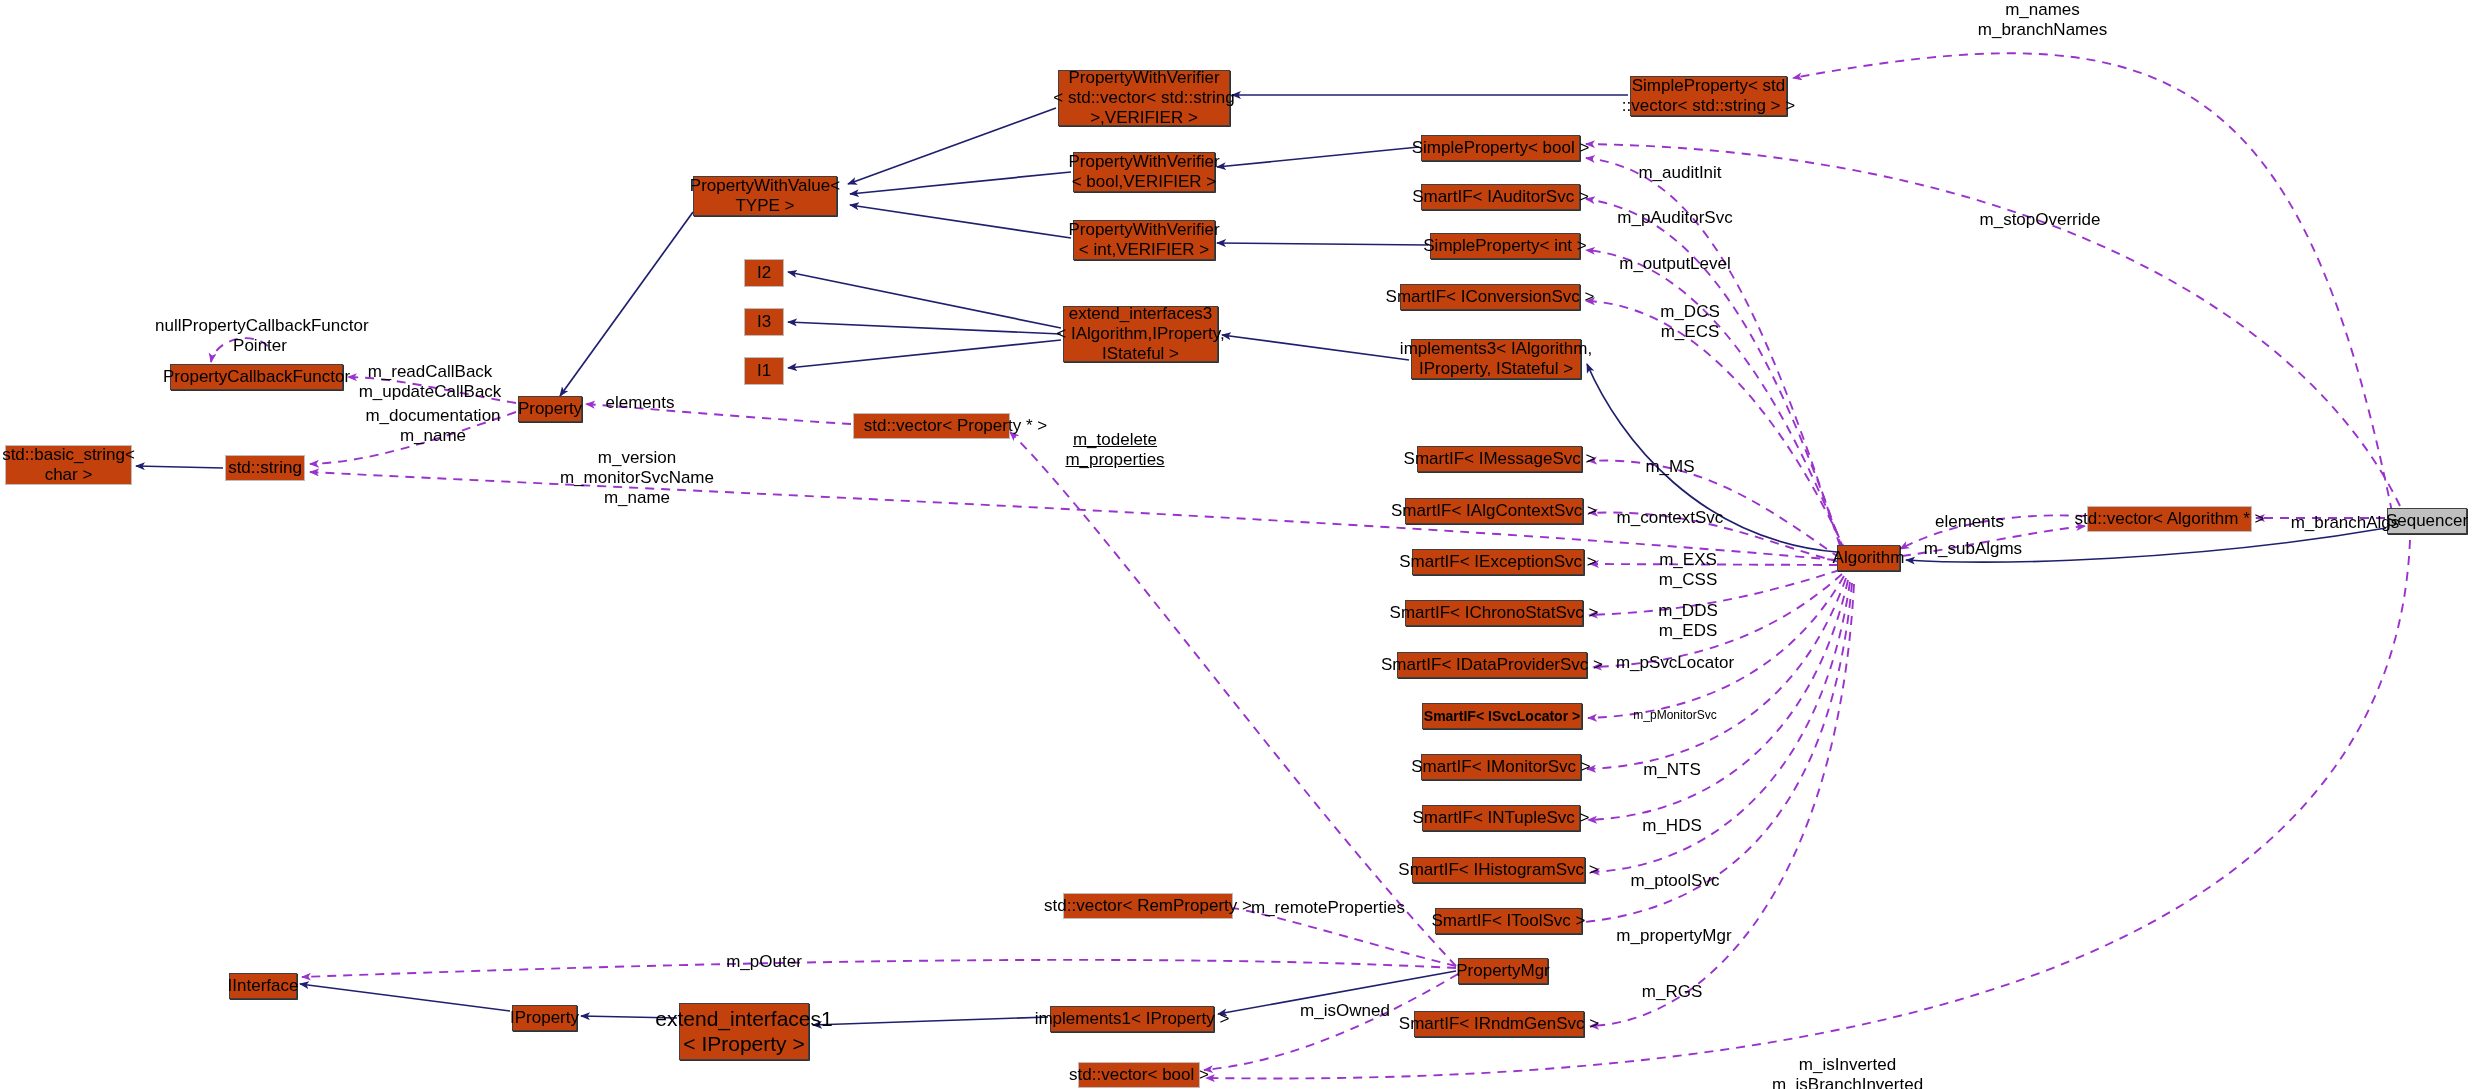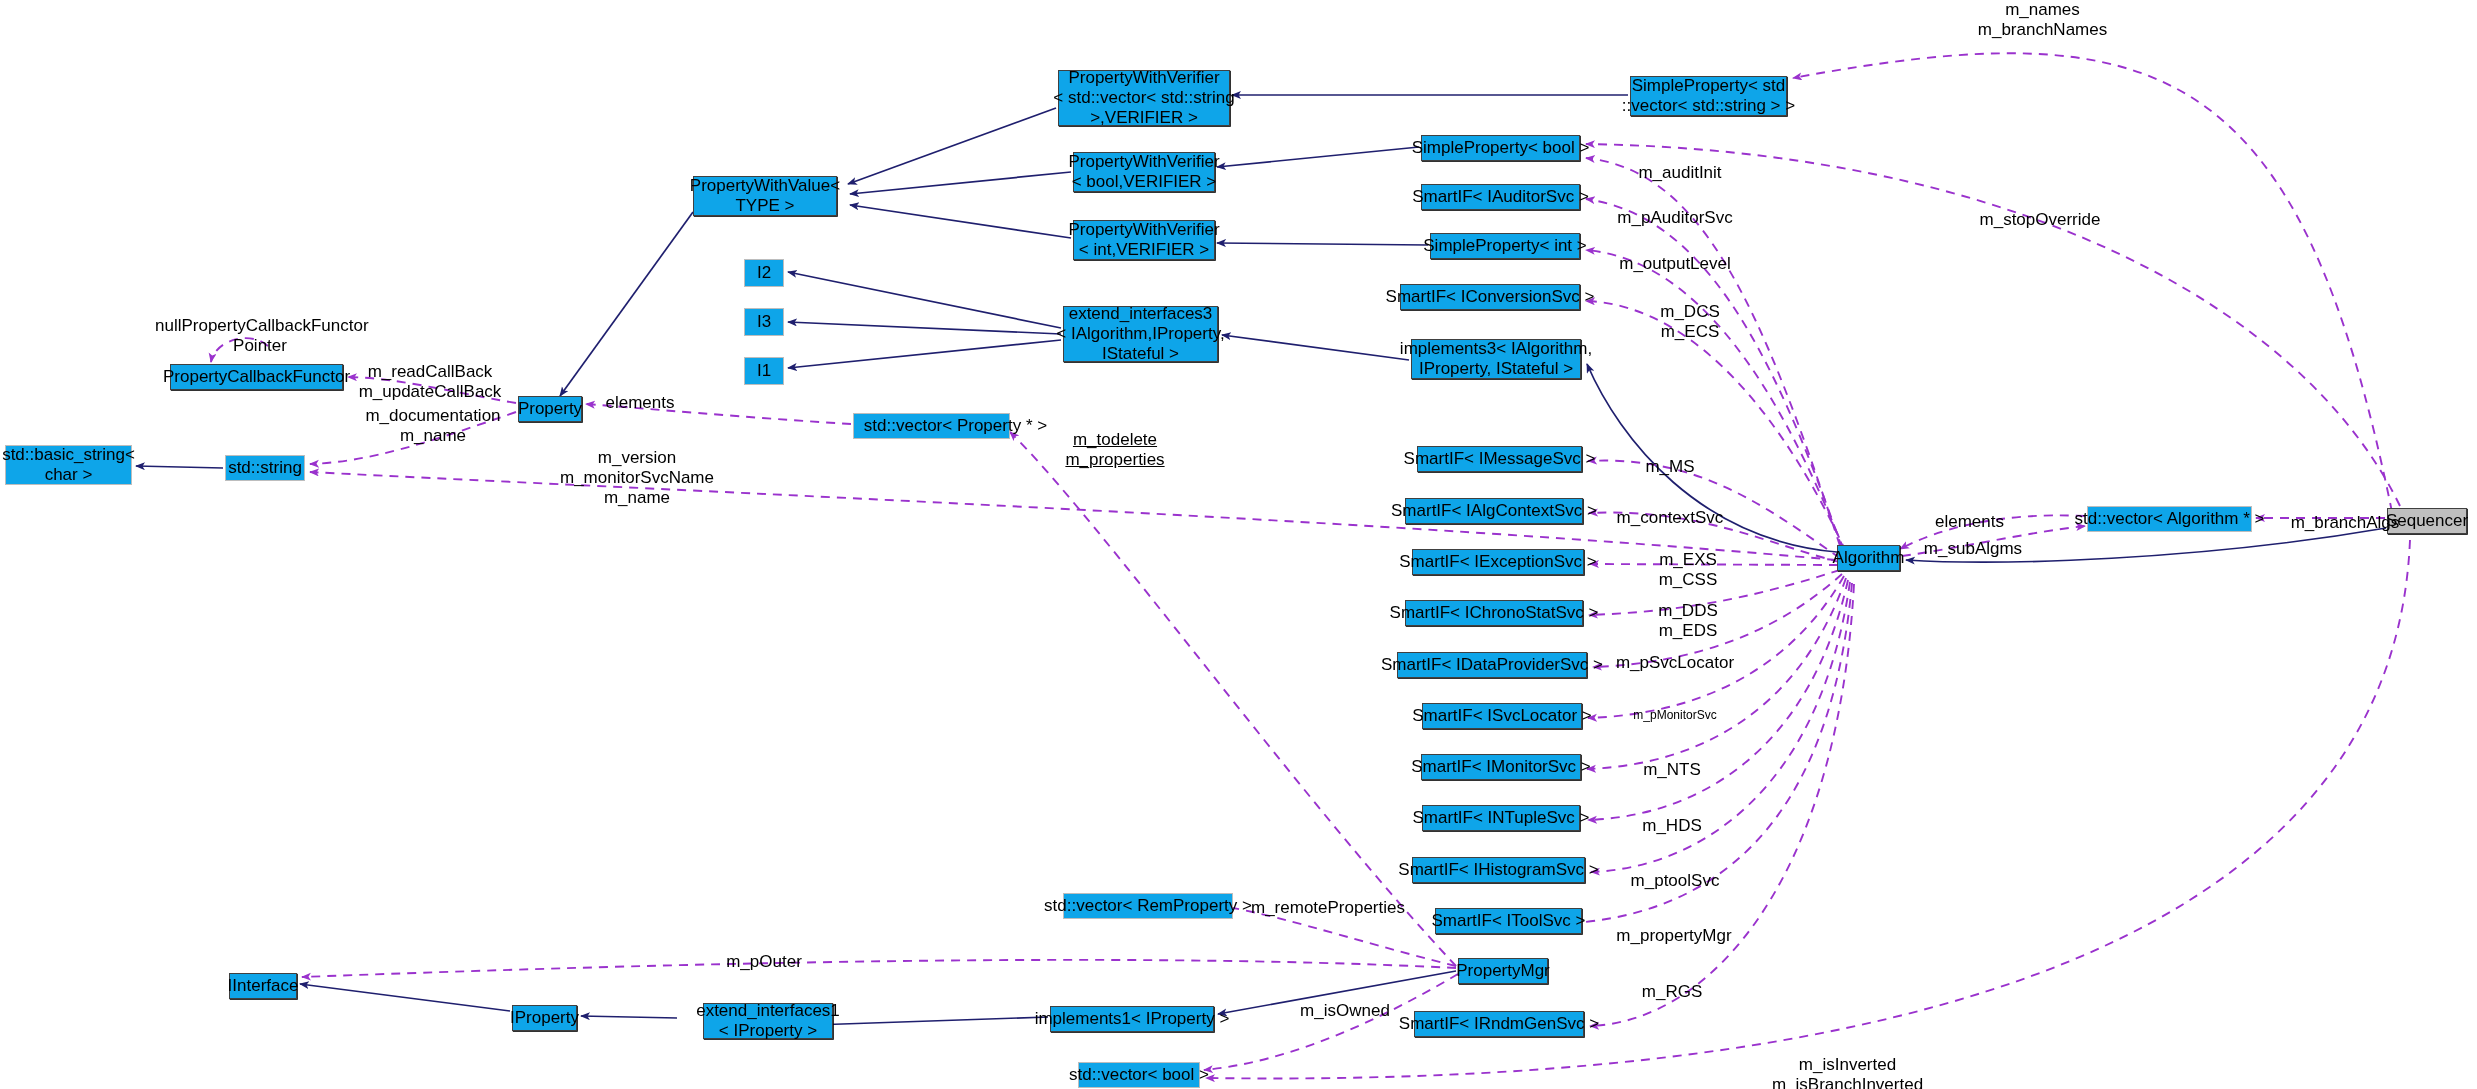--- a/index.html
+++ b/index.html
@@ -24,21 +24,21 @@
     height: 1089px;
     pointer-events: none;
   }
   .node {
     position: absolute;
     box-sizing: border-box;
     display: flex;
     align-items: center;
     justify-content: center;
     text-align: center;
-    background: #0ea5e9;
+    background: #c2410c;
     color: #000000;
     line-height: 1.16;
     white-space: pre;
     z-index: 5;
   }
   
   .node.solid {
     border: 1.6px solid #404040;
     box-shadow: 0.8px 0.8px 0 #000000;
   }
@@ -204,30 +204,30 @@
       <div class="node light" style="left: 5px; top: 445px; width: 127px; height: 40px; font-size: 17px;">std::basic_string&lt;
 char &gt;</div>
       <div class="node light" style="left: 225px; top: 455px; width: 80px; height: 26px; font-size: 17px;">std::string</div>
       <div class="node solid" style="left: 1405px; top: 498px; width: 178px; height: 26px; font-size: 17px;">SmartIF&lt; IAlgContextSvc &gt;</div>
       <div class="node solid" style="left: 1837px; top: 545px; width: 63px; height: 26px; font-size: 17px;">Algorithm</div>
       <div class="node light" style="left: 2087px; top: 506px; width: 165px; height: 26px; font-size: 17px;">std::vector&lt; Algorithm * &gt;</div>
       <div class="node current" style="left: 2387px; top: 508px; width: 80px; height: 26px; font-size: 17px;">Sequencer</div>
       <div class="node solid" style="left: 1412px; top: 549px; width: 172px; height: 26px; font-size: 17px;">SmartIF&lt; IExceptionSvc &gt;</div>
       <div class="node solid" style="left: 1405px; top: 600px; width: 178px; height: 26px; font-size: 17px;">SmartIF&lt; IChronoStatSvc &gt;</div>
       <div class="node solid" style="left: 1397px; top: 652px; width: 190px; height: 26px; font-size: 17px;">SmartIF&lt; IDataProviderSvc &gt;</div>
-      <div class="node solid" style="left: 1422px; top: 703px; width: 160px; height: 26px; font-size: 17px;">SmartIF&lt; ISvcLocator &gt;</div>
+      <div class="node solid" style="left: 1422px; top: 703px; width: 160px; height: 26px; font-size: 14px; font-weight: bold;">SmartIF&lt; ISvcLocator &gt;</div>
       <div class="node solid" style="left: 1421px; top: 754px; width: 160px; height: 26px; font-size: 17px;">SmartIF&lt; IMonitorSvc &gt;</div>
       <div class="node solid" style="left: 1422px; top: 805px; width: 158px; height: 26px; font-size: 17px;">SmartIF&lt; INTupleSvc &gt;</div>
       <div class="node solid" style="left: 1412px; top: 857px; width: 173px; height: 26px; font-size: 17px;">SmartIF&lt; IHistogramSvc &gt;</div>
       <div class="node light" style="left: 1023px; top: 893px; width: 170px; height: 26px; font-size: 17px; margin-left: 40px;">std::vector&lt; RemProperty &gt;</div>
       <div class="node solid" style="left: 1435px; top: 908px; width: 147px; height: 26px; font-size: 17px;">SmartIF&lt; IToolSvc &gt;</div>
       <div class="node solid" style="left: 229px; top: 973px; width: 68px; height: 26px; font-size: 17px;">IInterface</div>
       <div class="node solid" style="left: 1458px; top: 958px; width: 90px; height: 26px; font-size: 17px;">PropertyMgr</div>
       <div class="node solid" style="left: 512px; top: 1005px; width: 65px; height: 26px; font-size: 17px;">IProperty</div>
-      <div class="node solid" style="left: 679px; top: 1003px; width: 130px; height: 36px; font-size: 17px; margin-left: 24px;">extend_interfaces1
+      <div class="node solid" style="left: 679px; top: 1003px; width: 130px; height: 57px; font-size: 21px;">extend_interfaces1
 &lt; IProperty &gt;</div>
       <div class="node solid" style="left: 1050px; top: 1006px; width: 164px; height: 26px; font-size: 17px;">implements1&lt; IProperty &gt;</div>
       <div class="node solid" style="left: 1414px; top: 1011px; width: 170px; height: 26px; font-size: 17px;">SmartIF&lt; IRndmGenSvc &gt;</div>
       <div class="node light" style="left: 1078px; top: 1062px; width: 122px; height: 26px; font-size: 17px;">std::vector&lt; bool &gt;</div>
     </div>
   <div id="labels-layer">
       <div class="edge-label" style="left: 1950px; top: 0px; width: 185px; font-size: 17px;">m_names
 m_branchNames</div>
       <div class="edge-label" style="left: 1960px; top: 210px; width: 160px; font-size: 17px;">m_stopOverride</div>
       <div class="edge-label" style="left: 1610px; top: 163px; width: 140px; font-size: 17px;">m_auditInit</div>

